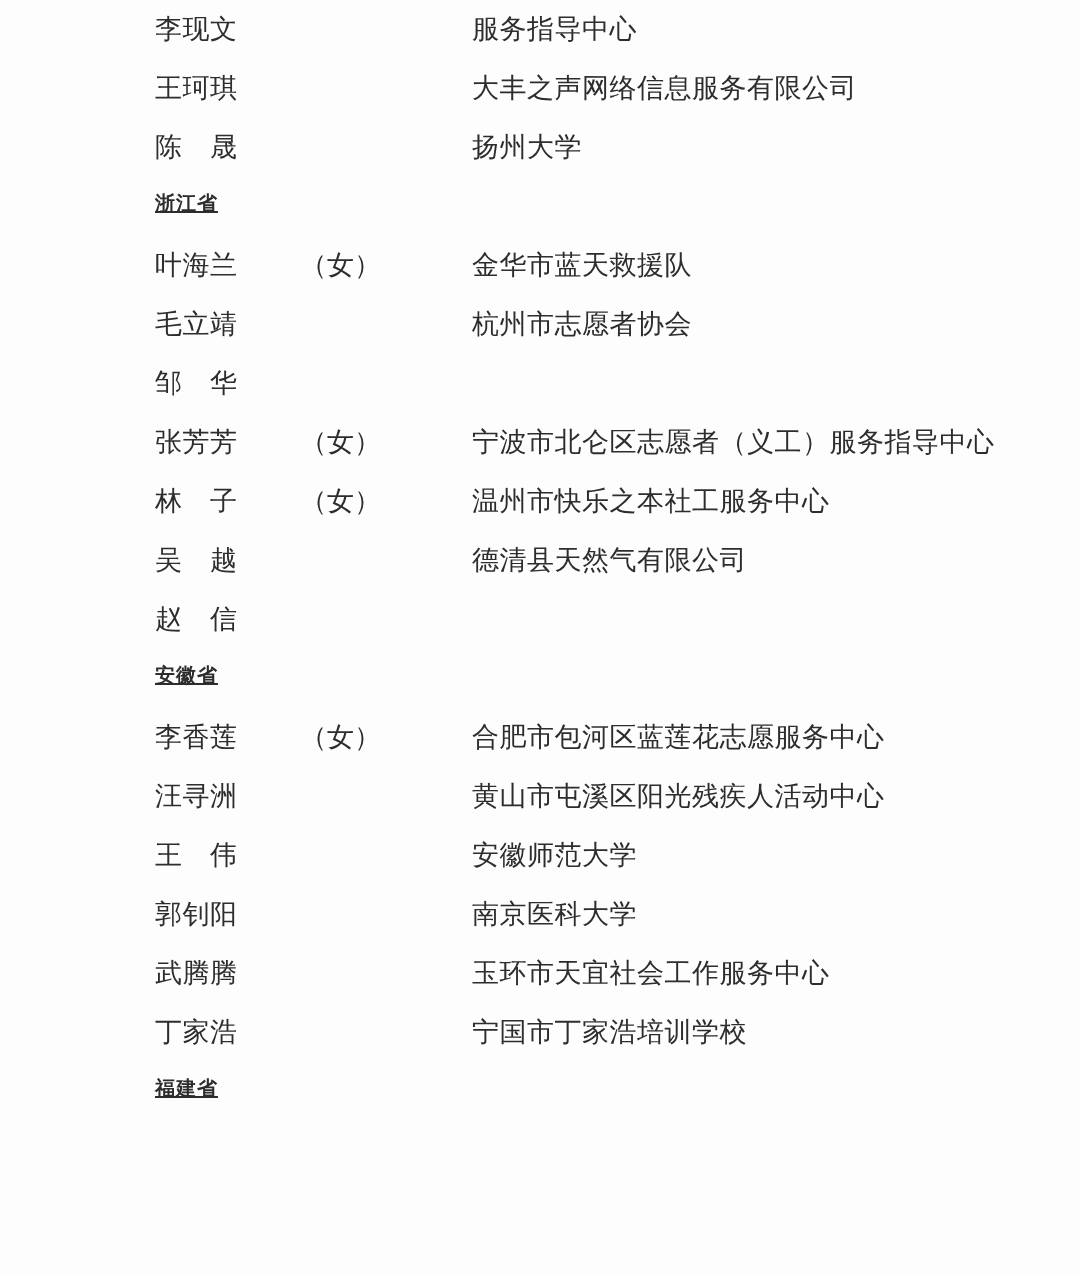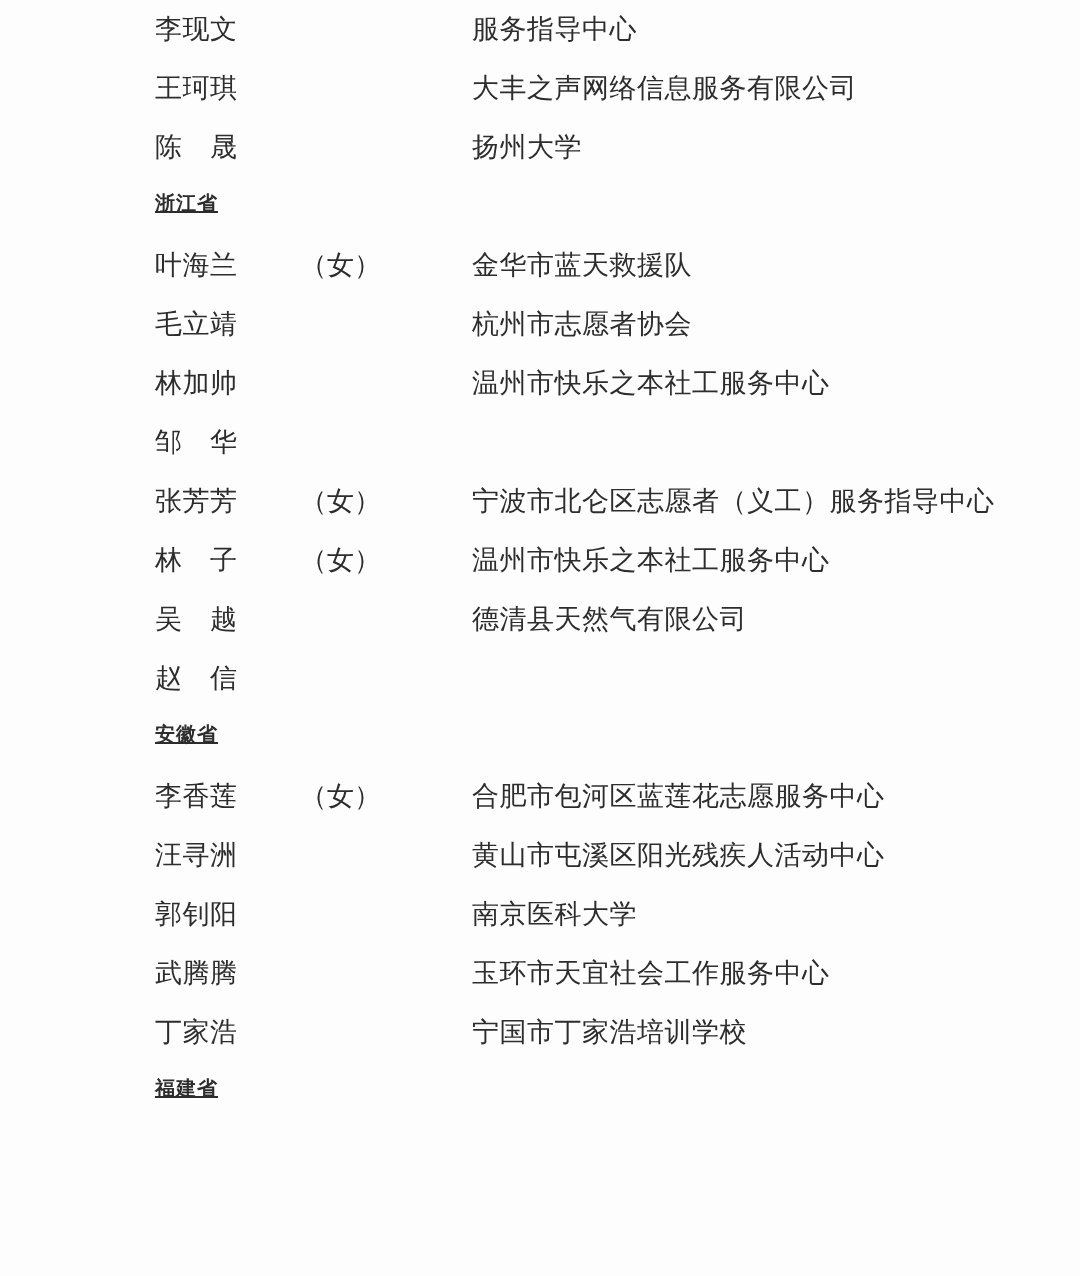--- a/index.html
+++ b/index.html
@@ -82,25 +82,20 @@
     <span class="gender">（女）</span>
     <span class="org">金华市蓝天救援队</span>
   </div>
 
   <div class="row entry">
     <span class="name">毛立靖</span>
     <span class="gender"></span>
     <span class="org">杭州市志愿者协会</span>
   </div>
 
-  <div class="row entry">
-    <span class="name">林加帅</span>
-    <span class="gender"></span>
-    <span class="org">温州市快乐之本社工服务中心</span>
-  </div>
 
   <div class="row entry">
     <span class="name">邹　华</span>
     <span class="gender"></span>
   </div>
 
   <div class="row entry">
     <span class="name">张芳芳</span>
     <span class="gender">（女）</span>
     <span class="org">宁波市北仑区志愿者（义工）服务指导中心</span>
@@ -132,20 +127,25 @@
     <span class="gender">（女）</span>
     <span class="org">合肥市包河区蓝莲花志愿服务中心</span>
   </div>
 
   <div class="row entry">
     <span class="name">汪寻洲</span>
     <span class="gender"></span>
     <span class="org">黄山市屯溪区阳光残疾人活动中心</span>
   </div>
 
+  <div class="row entry">
+    <span class="name">王　伟</span>
+    <span class="gender"></span>
+    <span class="org">安徽师范大学</span>
+  </div>
 
   <div class="row entry">
     <span class="name">郭钊阳</span>
     <span class="gender"></span>
     <span class="org">南京医科大学</span>
   </div>
 
   <div class="row entry">
     <span class="name">武腾腾</span>
     <span class="gender"></span>

